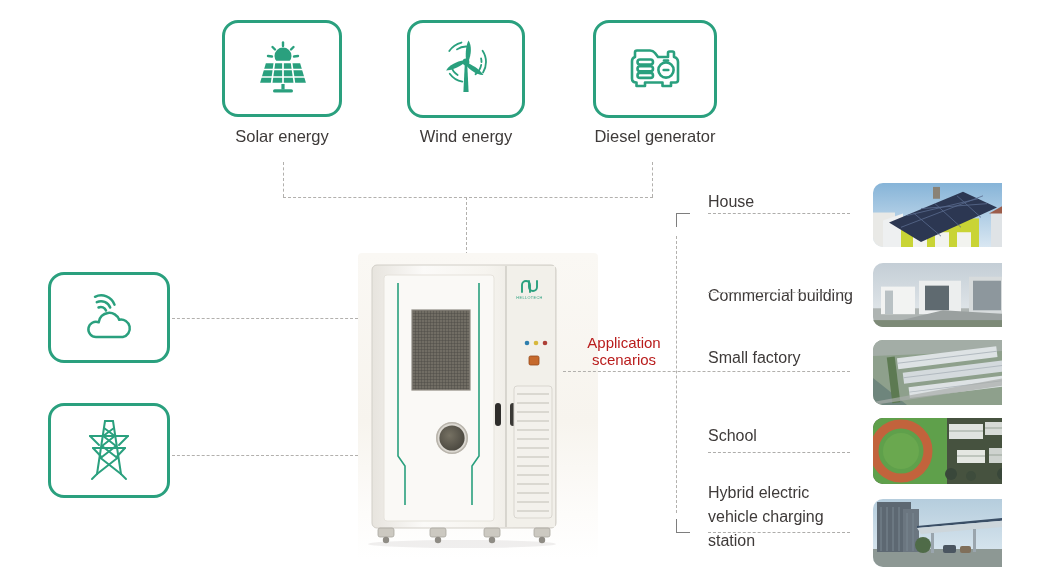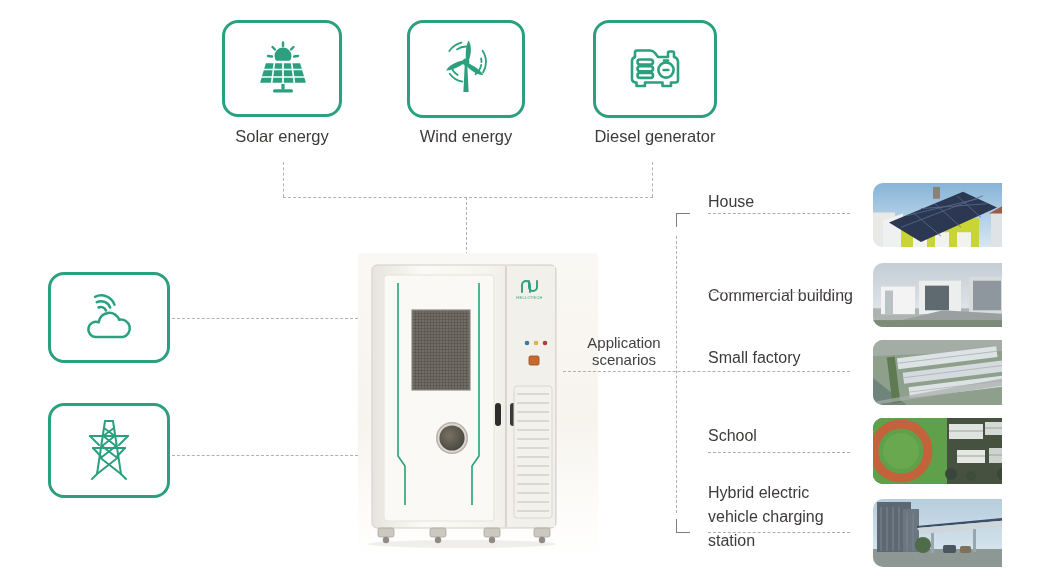--- a/index.html
+++ b/index.html
@@ -11,21 +11,21 @@
   .icon-box { position:absolute; border:3px solid #2aa07e; border-radius:16px; background:#ffffff;
               display:flex; align-items:center; justify-content:center; }
   .box-label { position:absolute; font-size:16.5px; color:#3e3a39; text-align:center; line-height:19px; }
 
   
   .dash-h { position:absolute; height:0; border-top:1.5px dashed #b2b0ad; }
   .dash-v { position:absolute; width:0; border-left:1.5px dashed #b2b0ad; }
 
   
   .app-title { position:absolute; left:572px; top:334px; width:104px; text-align:center;
-               font-size:15px; line-height:17px; color:#404040; }
+               font-size:15px; line-height:17px; color:#b91c1c; }
   .row-label { position:absolute; left:708px; width:150px; font-size:16px; line-height:24px; color:#3e3a39; }
   .row-underline { position:absolute; left:708px; width:142px; height:0; border-top:1.4px dashed #aeadab; }
   .bracket-top { position:absolute; left:676px; top:213px; width:14px; height:14px;
                  border-left:1.5px solid #7e7e7e; border-top:1.5px solid #7e7e7e; }
   .bracket-bottom { position:absolute; left:676px; top:519px; width:14px; height:14px;
                  border-left:1.5px solid #7e7e7e; border-bottom:1.5px solid #7e7e7e; }
 
   .thumb { position:absolute; left:873px; width:154px; border-radius:10px; overflow:hidden;
            box-shadow:0 0 0 1px rgba(0,0,0,0.04) inset; }
   .thumb svg { display:block; width:100%; height:100%; }

